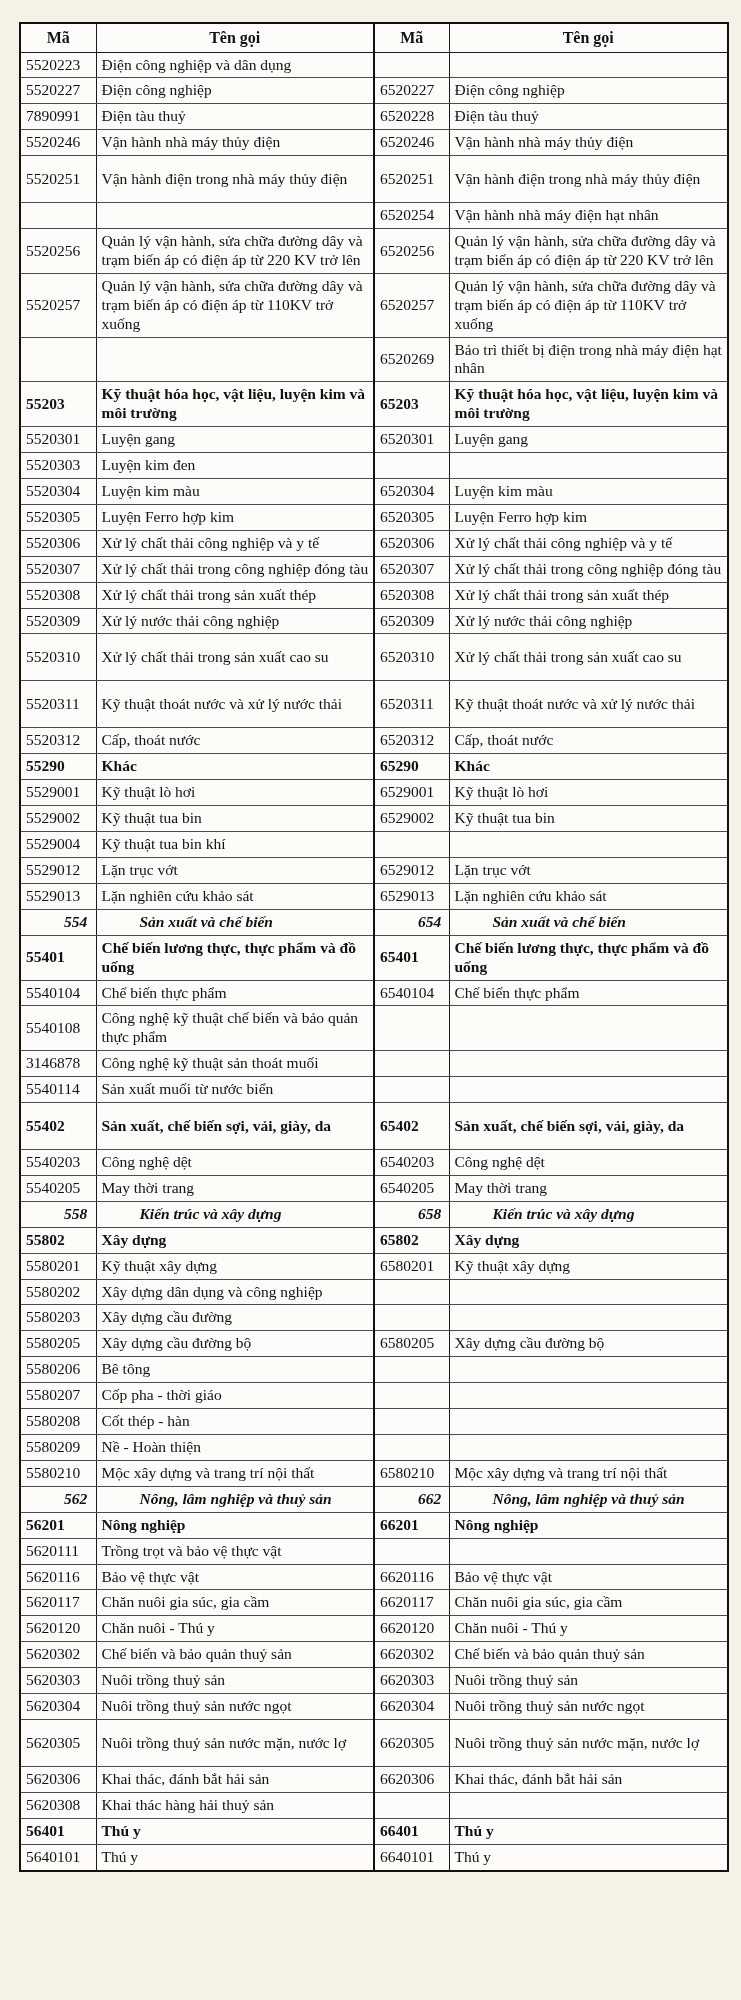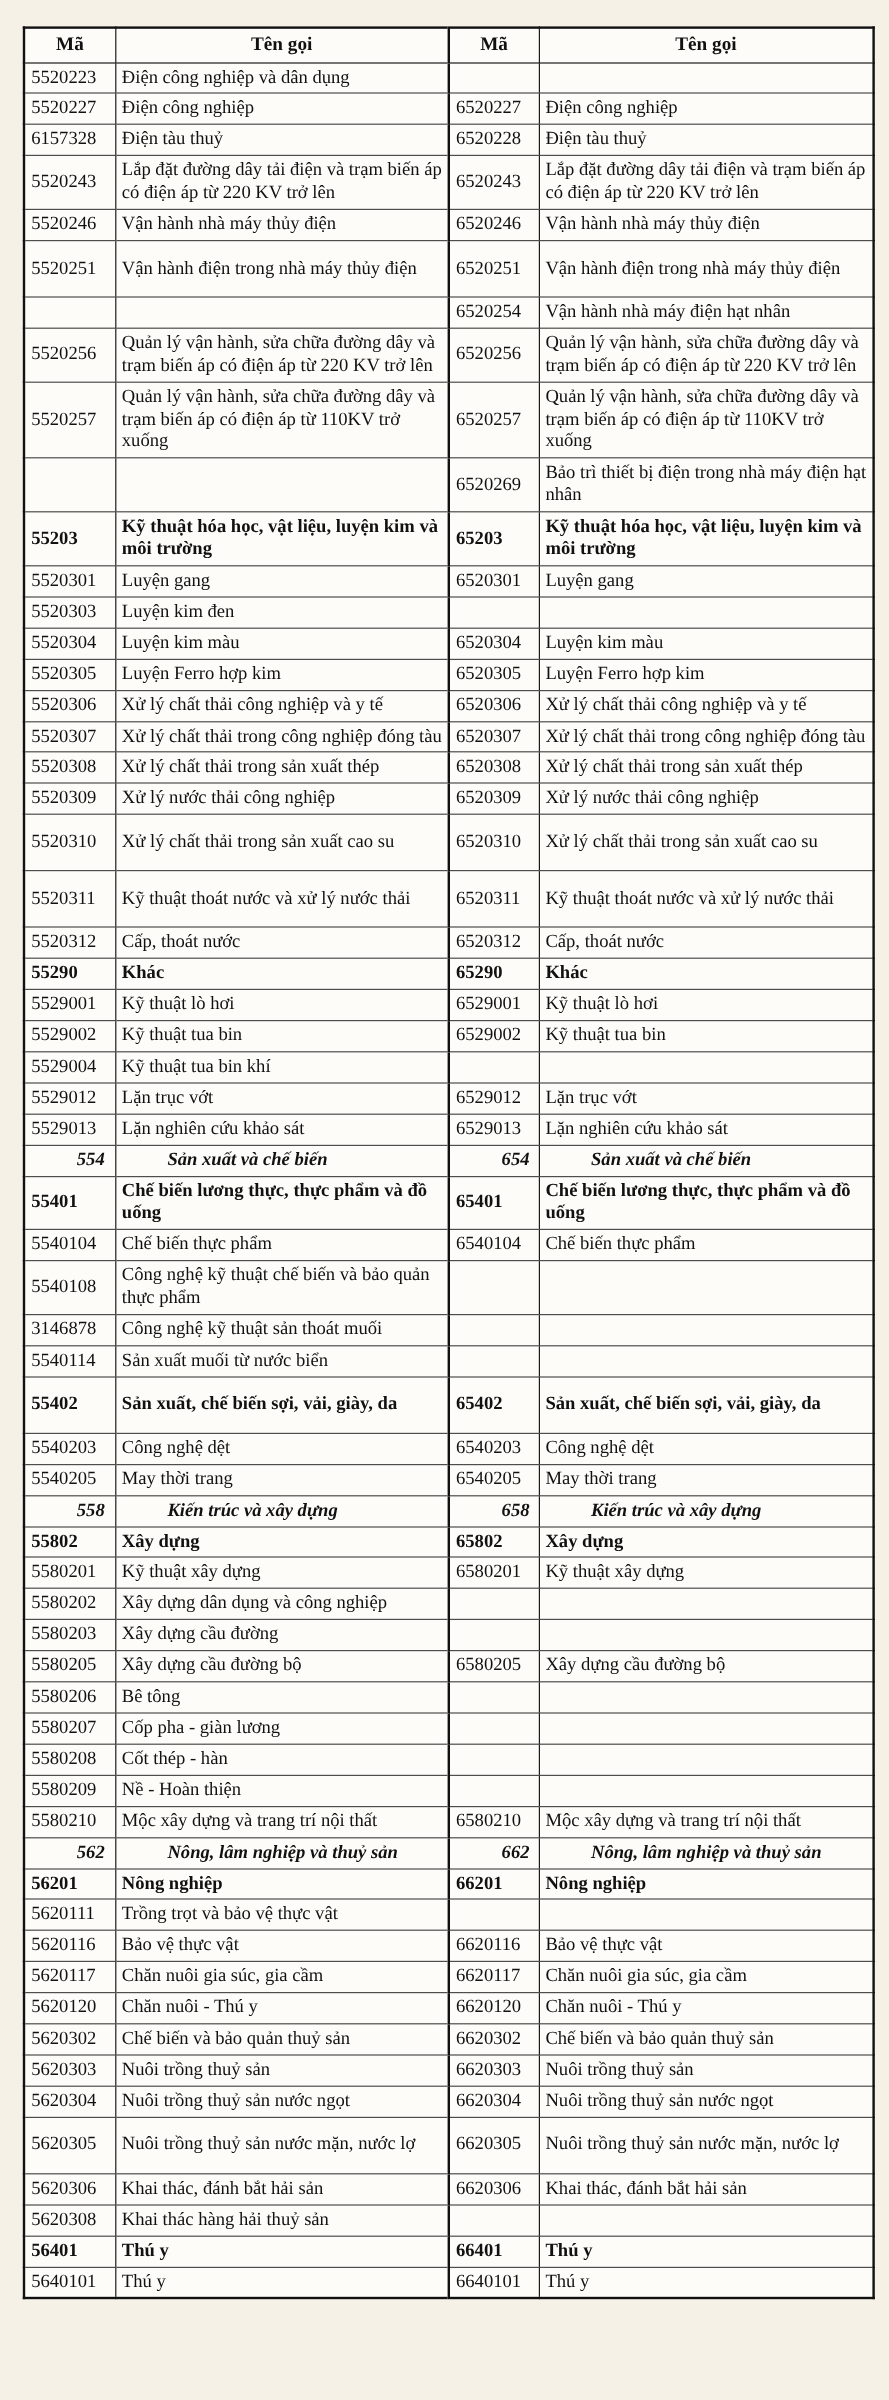--- a/index.html
+++ b/index.html
@@ -82,30 +82,24 @@
           <td class="half-divider"></td>
           <td></td>
         </tr>
         <tr>
           <td>5520227</td>
           <td>Điện công nghiệp</td>
           <td class="half-divider">6520227</td>
           <td>Điện công nghiệp</td>
         </tr>
         <tr>
-          <td>6157328</td>
+          <td>7890991</td>
           <td>Điện tàu thuỷ</td>
           <td class="half-divider">6520228</td>
           <td>Điện tàu thuỷ</td>
-        </tr>
-        <tr>
-          <td>5520243</td>
-          <td>Lắp đặt đường dây tải điện và trạm biến áp có điện áp từ 220 KV trở lên</td>
-          <td class="half-divider">6520243</td>
-          <td>Lắp đặt đường dây tải điện và trạm biến áp có điện áp từ 220 KV trở lên</td>
         </tr>
         <tr>
           <td>5520246</td>
           <td>Vận hành nhà máy thủy điện</td>
           <td class="half-divider">6520246</td>
           <td>Vận hành nhà máy thủy điện</td>
         </tr>
         <tr class="tall">
           <td>5520251</td>
           <td>Vận hành điện trong nhà máy thủy điện</td>
@@ -335,21 +329,21 @@
           <td>Xây dựng cầu đường bộ</td>
         </tr>
         <tr>
           <td>5580206</td>
           <td>Bê tông</td>
           <td class="half-divider"></td>
           <td></td>
         </tr>
         <tr>
           <td>5580207</td>
-          <td>Cốp pha - giàn lương</td>
+          <td>Cốp pha - thời giáo</td>
           <td class="half-divider"></td>
           <td></td>
         </tr>
         <tr>
           <td>5580208</td>
           <td>Cốt thép - hàn</td>
           <td class="half-divider"></td>
           <td></td>
         </tr>
         <tr>

